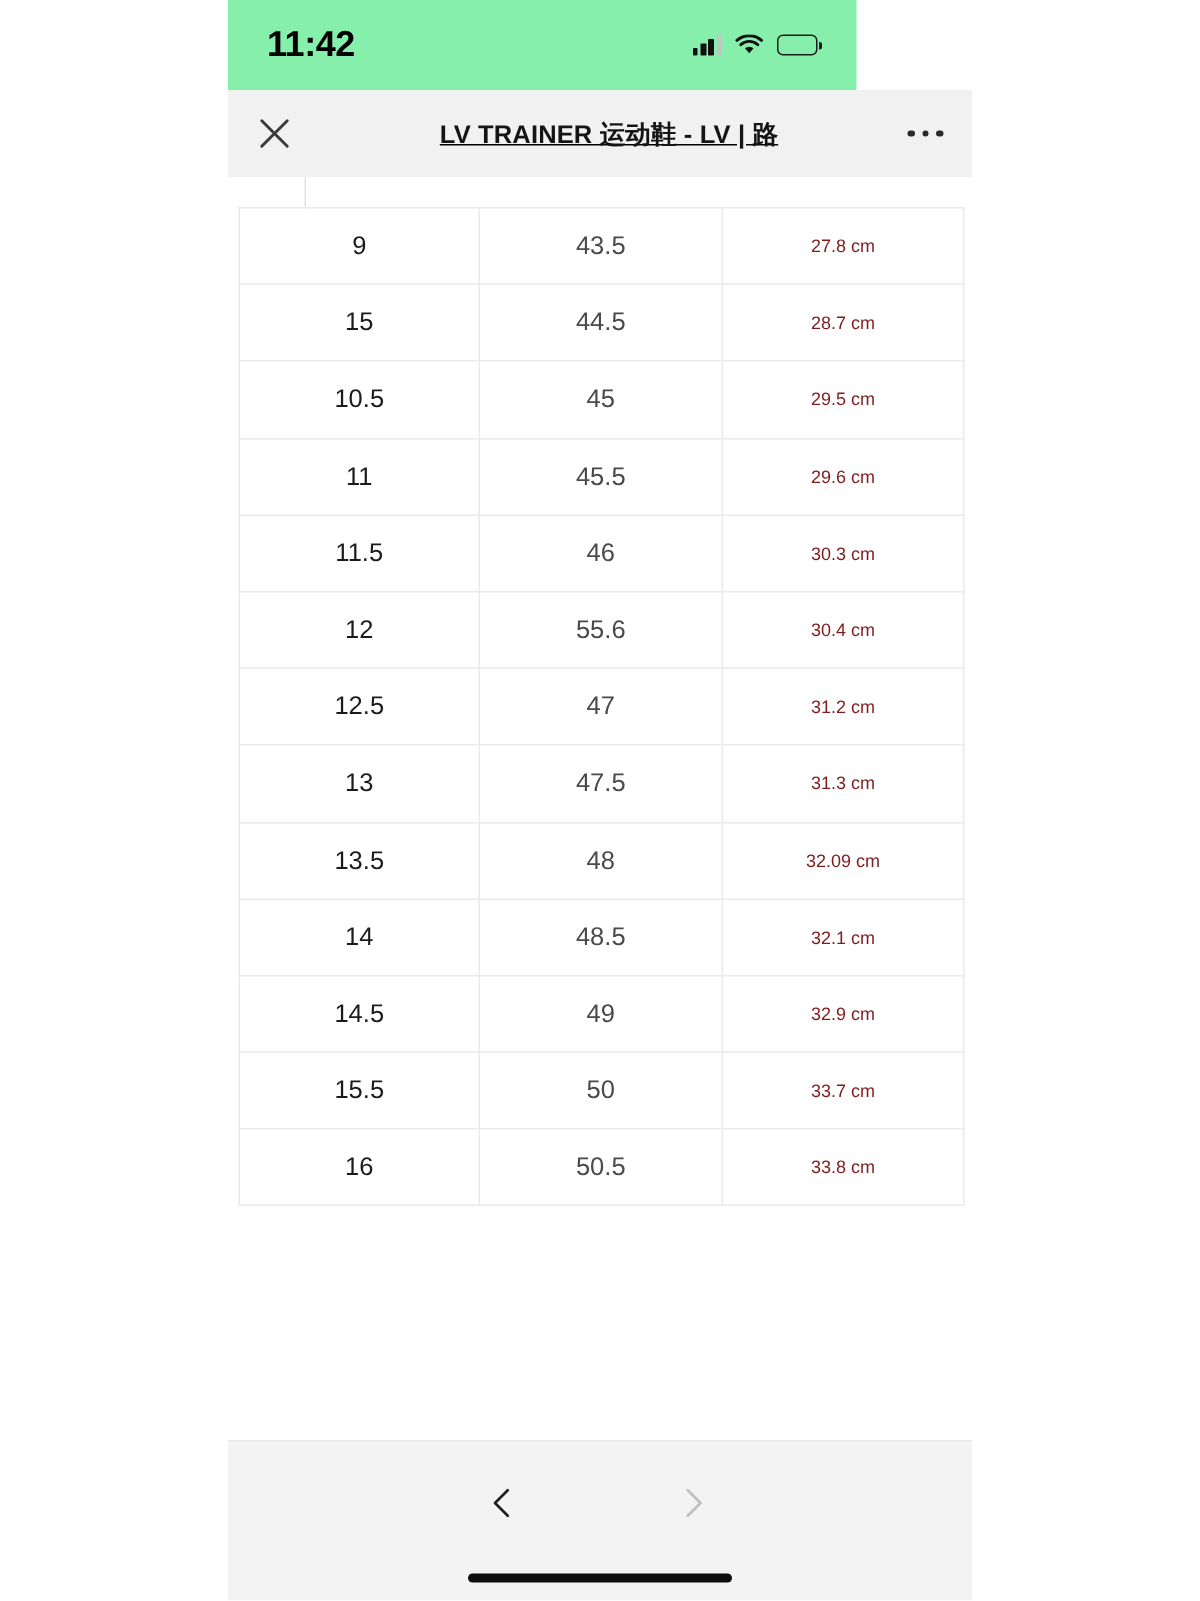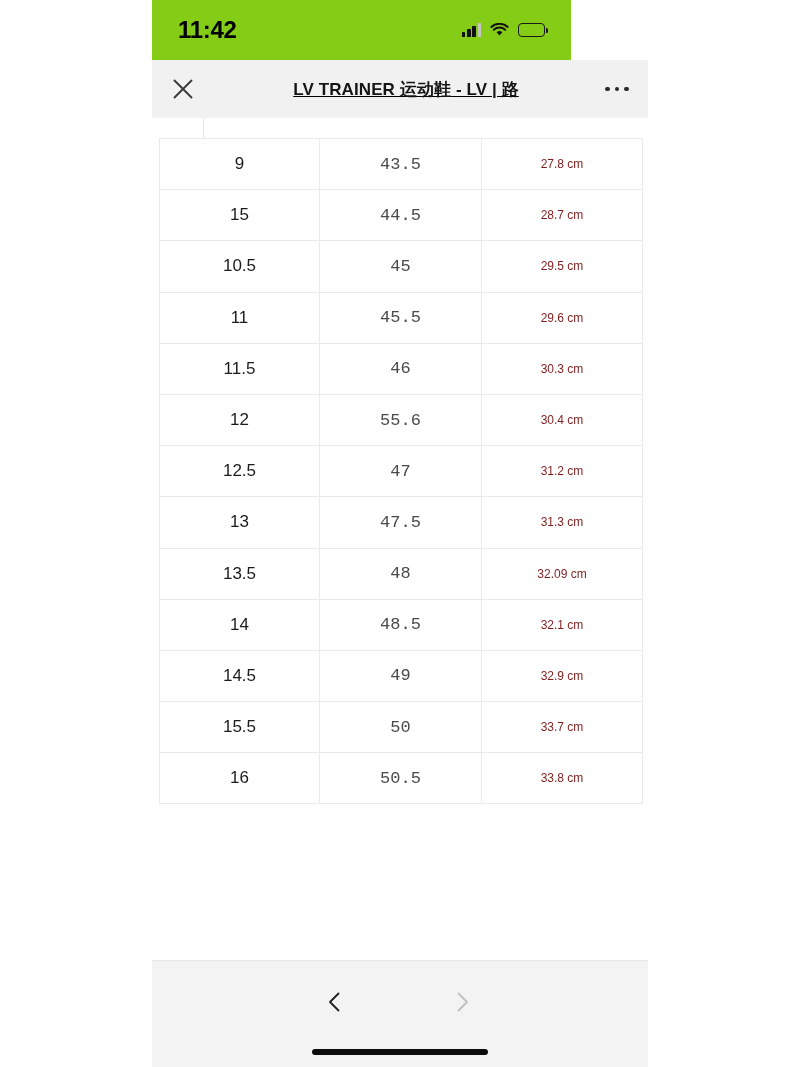--- a/index.html
+++ b/index.html
@@ -25,21 +25,21 @@
     overflow: hidden;
   }
 
   
   .status-bar {
     position: absolute;
     left: 0;
     top: 0;
     width: 419px;
     height: 60px;
-    background: #84cc16;
+    background: #86efac;
     display: flex;
     align-items: center;
     justify-content: space-between;
     padding: 0 26px;
     box-sizing: border-box;
   }
   .status-time {
     font-size: 24px;
     font-weight: bold;
     color: #000000;
@@ -200,21 +200,20 @@
   }
   .size-table td.col-us {
     width: 159px;
     font-size: 17px;
     color: #1b1b1b;
   }
   .size-table td.col-eu {
     width: 161px;
     font-size: 17px;
     color: #4a4a4a;
-    font-family: Liberation Mono, monospace;
   }
   .size-table td.col-cm {
     width: 160px;
     font-size: 12px;
     color: #7f1d1d;
   }
 
   
   .bottom-bar {
     position: absolute;

